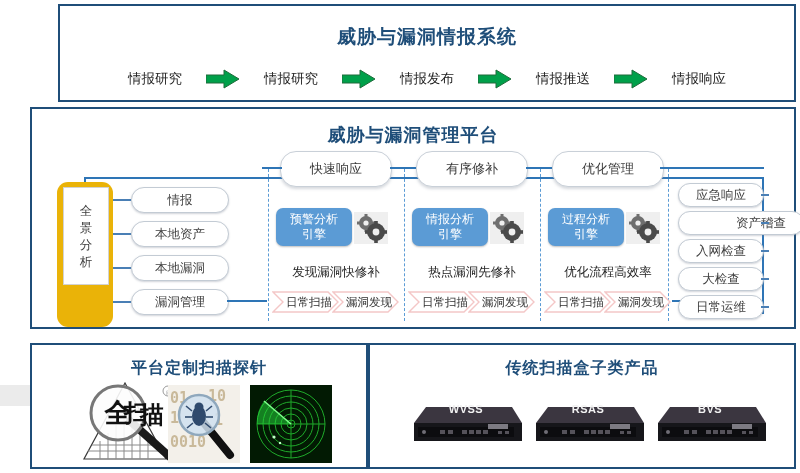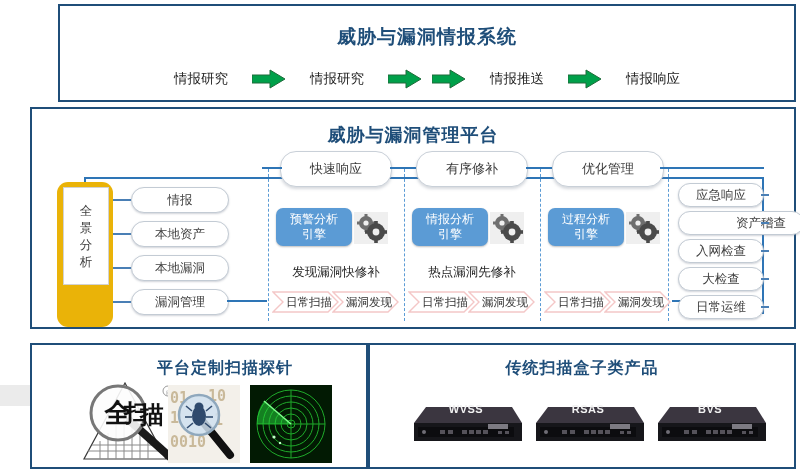--- a/index.html
+++ b/index.html
@@ -2,21 +2,21 @@
 <html><head>
 <meta charset="utf-8">
 <style>
   html,body{margin:0;padding:0;background:#ffffff;}
   body{width:800px;height:473px;position:relative;overflow:hidden;
        font-family:"DejaVu Sans","Liberation Sans",sans-serif;}
 
   .panel{position:absolute;border:2px solid #1F4E79;background:#fff;box-sizing:border-box;}
   #panel-intel   {left:58px;  top:4px;   width:738px; height:98px;}
   #panel-platform{left:30px;  top:107px; width:766px; height:222px;}
-  #panel-probe   {left:30px;  top:343px; width:338px; height:126px;padding-left:26px;}
+  #panel-probe   {left:30px;  top:343px; width:338px; height:126px;}
   #panel-box     {left:368px; top:343px; width:428px; height:126px;}
 
   .sect-title{position:absolute;width:100%;text-align:center;color:#1F4E79;
               font-weight:bold;letter-spacing:1px;}
   #t-intel   {top:18px;  font-size:19px;}
   #t-platform{top:14px;  font-size:18px;}
   #t-probe   {top:13px;  font-size:16px;}
   #t-box     {top:13px;  font-size:16px;}
 
   
@@ -84,20 +84,21 @@
       <svg width="34" height="20" viewBox="0 0 34 20">
           <polygon points="0,6 18,6 18,1 33,10 18,19 18,14 0,14" fill="#00A04A" stroke="#1F6B3A" stroke-width="1"></polygon>
         </svg>
     </div>
     <div class="flow-step">情报研究</div>
     <div class="flow-arrow">
       <svg width="34" height="20" viewBox="0 0 34 20">
           <polygon points="0,6 18,6 18,1 33,10 18,19 18,14 0,14" fill="#00A04A" stroke="#1F6B3A" stroke-width="1"></polygon>
         </svg>
     </div>
+    <div class="flow-step">情报发布</div>
     <div class="flow-arrow">
       <svg width="34" height="20" viewBox="0 0 34 20">
           <polygon points="0,6 18,6 18,1 33,10 18,19 18,14 0,14" fill="#00A04A" stroke="#1F6B3A" stroke-width="1"></polygon>
         </svg>
     </div>
     <div class="flow-step">情报推送</div>
     <div class="flow-arrow">
       <svg width="34" height="20" viewBox="0 0 34 20">
           <polygon points="0,6 18,6 18,1 33,10 18,19 18,14 0,14" fill="#00A04A" stroke="#1F6B3A" stroke-width="1"></polygon>
         </svg>
@@ -263,20 +264,23 @@
           </g>
         <g fill="#4a4a4a">
             <circle cx="22" cy="20" r="9"></circle>
             <circle cx="22" cy="20" r="3.4" fill="#efefef"></circle>
         <rect x="20.2" y="9" width="3.6" height="5"></rect>
             <rect x="20.2" y="26" width="3.6" height="5"></rect>
         <rect x="11" y="18.2" width="5" height="3.6"></rect>
             <rect x="28" y="18.2" width="5" height="3.6"></rect>
           </g>
       </svg>
+    </div>
+    <div class="subtitle" style="left:512px;top:155px;width:128px;">
+      <span>优化流程高效率</span>
     </div>
     <div class="chev" style="left:512px;top:182px;width:68px;">
       <svg width="68" height="22" viewBox="0 0 68 22">
           <polygon points="1,1 56,1 66,11 56,21 1,21 11,11" fill="#fff" stroke="#f4c7c7" stroke-width="1.4"></polygon>
         </svg>
       <span>日常扫描</span>
     </div>
     <div class="chev" style="left:572px;top:182px;width:68px;">
       <svg width="68" height="22" viewBox="0 0 68 22">
           <polygon points="1,1 56,1 66,11 56,21 1,21 11,11" fill="#fff" stroke="#f4c7c7" stroke-width="1.4"></polygon>

